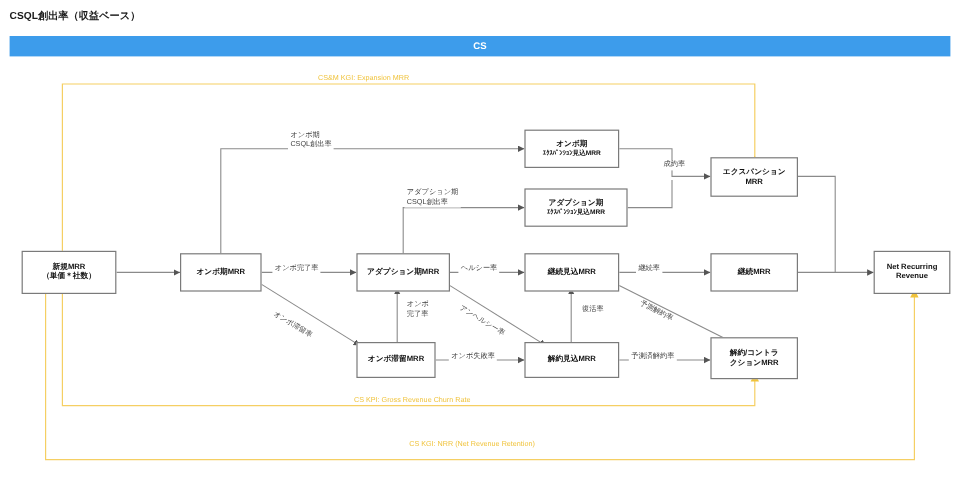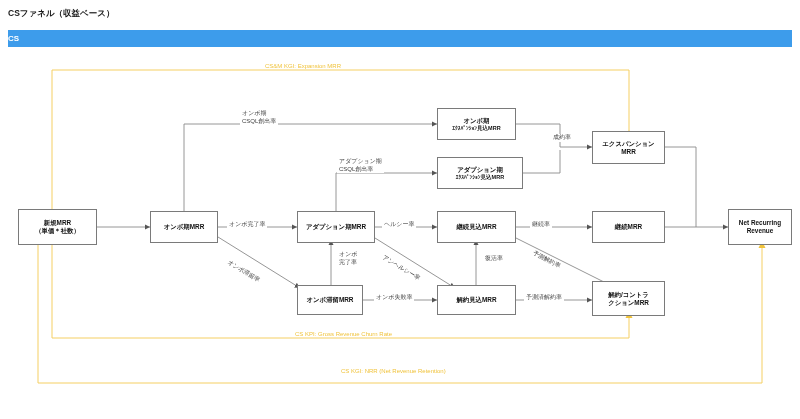--- a/index.html
+++ b/index.html
@@ -13,21 +13,21 @@
   .page-title{
     position:absolute;left:8px;top:8px;
     font-size:8.5px;font-weight:bold;color:#1a1a1a;
     letter-spacing:0px;white-space:nowrap;
   }
 
   .cs-banner{
     position:absolute;left:8px;top:30px;width:784px;height:17px;
     background:#3d9ceb;color:#ffffff;
     font-size:8px;font-weight:bold;
-    display:flex;align-items:center;
+    display:flex;align-items:center;justify-content:center;
   }
 
   
   .node{
     position:absolute;box-sizing:border-box;
     border:1px solid #7a7a7a;background:#ffffff;
     display:flex;align-items:center;justify-content:center;
     text-align:center;line-height:1.25;
     font-size:6.4px;font-weight:bold;color:#111;
     z-index:5;
@@ -52,21 +52,21 @@
   }
 
   svg#wires{position:absolute;left:0;top:0;width:800px;height:419px;z-index:1;}
   svg#yellow{position:absolute;left:0;top:0;width:800px;height:419px;z-index:2;}
 </style>
 </head>
 <body>
 
 <div id="canvas">
 
-  <div class="page-title">CSファネル（収益ベース）</div>
+  <div class="page-title">CSQL創出率（収益ベース）</div>
 
   <div class="cs-banner">
     <span>CS</span>
   </div>
 
   <svg id="wires" viewBox="0 0 800 419">
     <defs>
       <marker id="ah" markerWidth="7" markerHeight="7" refX="6" refY="3" orient="auto">
         <path d="M0,0 L6,3 L0,6 z" fill="#555"></path>
       </marker>

